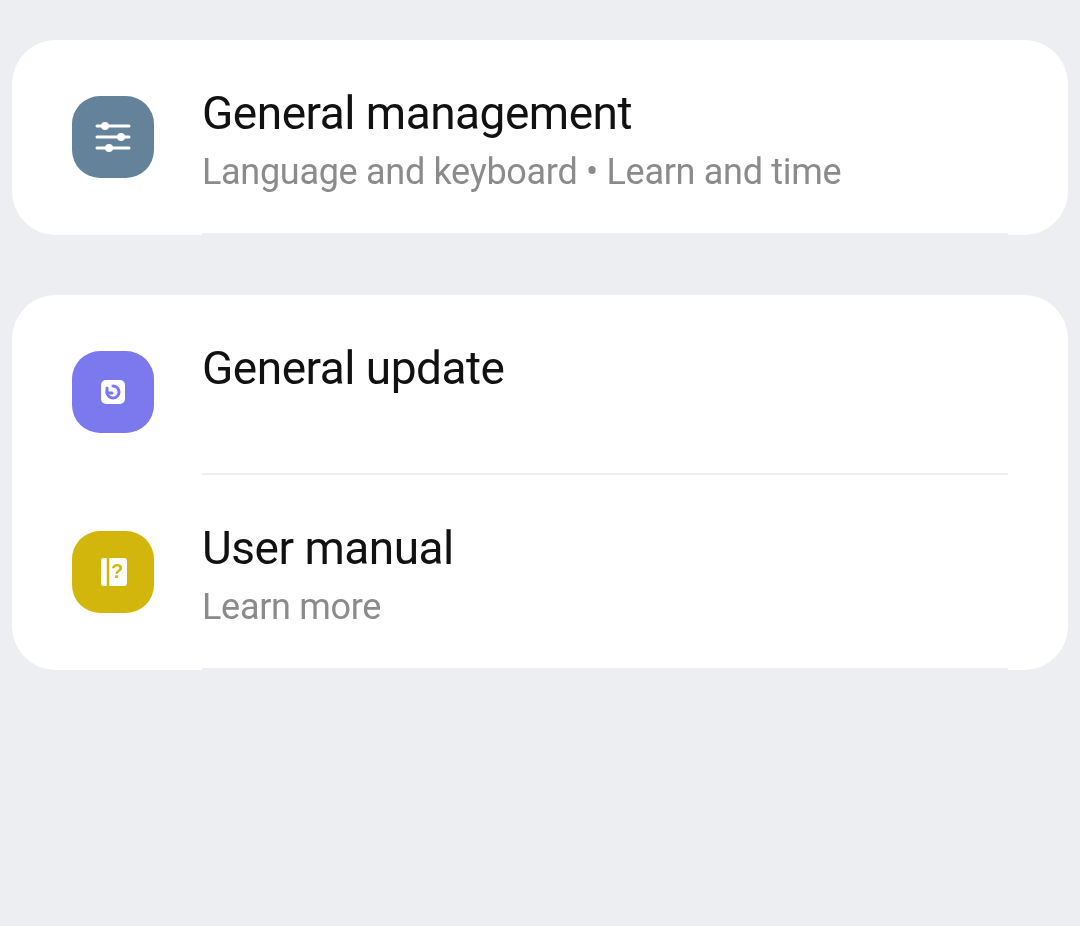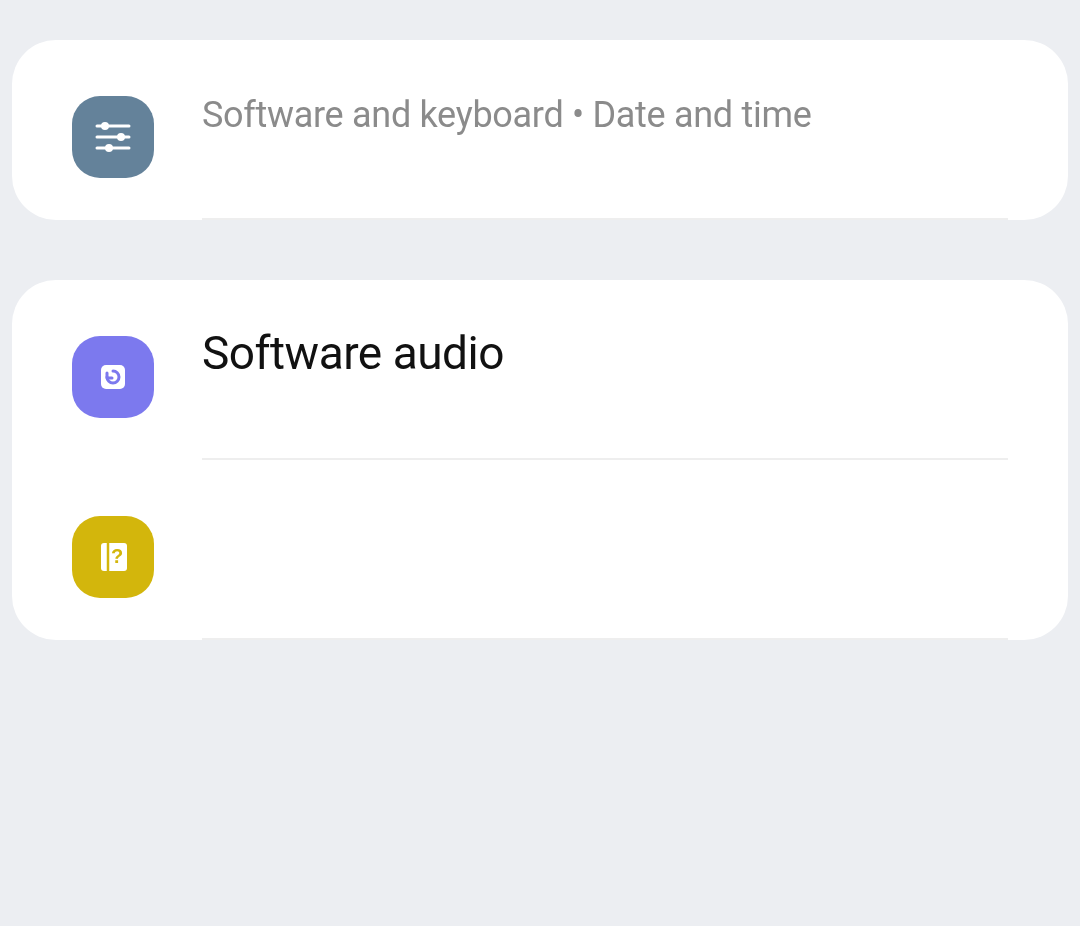--- a/index.html
+++ b/index.html
@@ -73,51 +73,56 @@
           <line x1="6" y1="11" x2="38" y2="11"></line>
           <line x1="6" y1="22" x2="38" y2="22"></line>
           <line x1="6" y1="33" x2="38" y2="33"></line>
         </g>
         <circle cx="14" cy="11" r="4" fill="#fff"></circle>
         <circle cx="30" cy="22" r="4" fill="#fff"></circle>
         <circle cx="18" cy="33" r="4" fill="#fff"></circle>
       </svg>
     </div>
     <div class="text-wrap">
-      <div class="sub">Software and keyboard  •  Date and time</div>
+      <div class="title">General management</div>
+      <div class="sub">Language and keyboard  •  Learn and time</div>
     </div>
   </div>
 
   <div class="divider"></div>
 
 
 </div>
 
 <div class="card card-2">
 
   <div class="row">
     <div class="icon-wrap" style="background:#7c79ee">
       <svg width="46" height="46" viewBox="0 0 46 46">
         <rect x="11" y="11" width="24" height="24" rx="5" fill="#fff"></rect>
         <path d="M23 17 A6 6 0 1 1 17 23" stroke="#7c79ee" stroke-width="3" fill="none" stroke-linecap="round"></path>
         <path d="M17 19 L17 24 L22 24" stroke="#7c79ee" stroke-width="3" fill="none" stroke-linecap="round" stroke-linejoin="round"></path>
       </svg>
     </div>
     <div class="text-wrap">
-      <div class="title">Software audio</div>
+      <div class="title">General update</div>
     </div>
   </div>
 
   <div class="divider"></div>
 
   <div class="row">
     <div class="icon-wrap" style="background:#d3b60c">
       <svg width="46" height="46" viewBox="0 0 46 46">
         <rect x="11" y="9" width="26" height="28" rx="3" fill="#fff"></rect>
         <line x1="18" y1="9" x2="18" y2="37" stroke="#d3b60c" stroke-width="2.5"></line>
         <text x="27" y="29" font-size="20" font-weight="bold" fill="#d3b60c" text-anchor="middle" font-family="Arial">?</text>
       </svg>
     </div>
+    <div class="text-wrap">
+      <div class="title">User manual</div>
+      <div class="sub">Learn more</div>
+    </div>
   </div>
 
   <div class="divider"></div>
 
 </div>
 
 </body></html>

